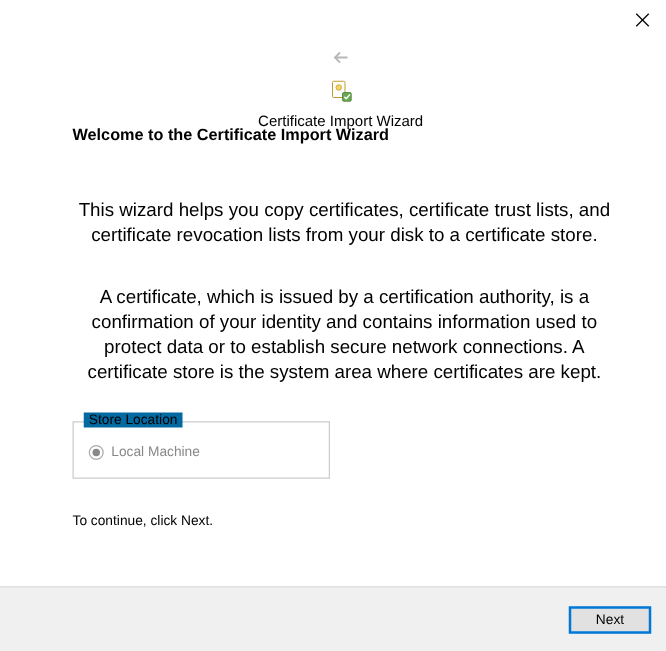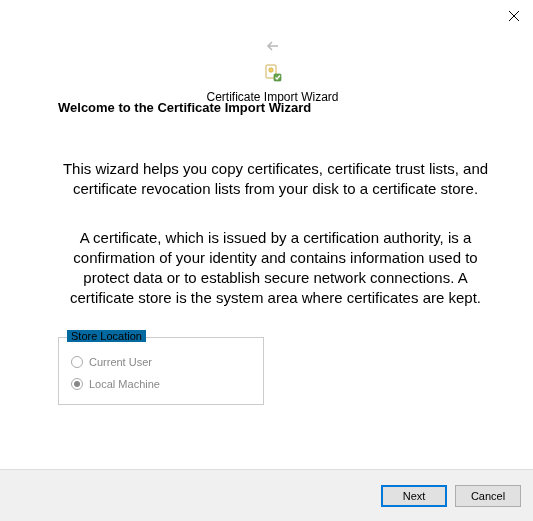--- a/index.html
+++ b/index.html
@@ -183,29 +183,25 @@
 </div>
 
 <div class="content">
   <div class="big-heading">Welcome to the Certificate Import Wizard</div>
   <div class="para">This wizard helps you copy certificates, certificate trust lists, and certificate revocation lists from your disk to a certificate store.</div>
   <div class="para">A certificate, which is issued by a certification authority, is a confirmation of your identity and contains information used to protect data or to establish secure network connections. A certificate store is the system area where certificates are kept.</div>
 
   <div class="groupbox">
     <div class="groupbox-legend">Store Location</div>
     <div class="radio-row">
-      <span class="radio-circle"></span>
-      <span>Current User</span>
-    </div>
-    <div class="radio-row">
       <span class="radio-circle">
           <span class="radio-dot"></span>
         </span>
       <span>Local Machine</span>
     </div>
   </div>
 
+  <div class="continue-line">To continue, click Next.</div>
 </div>
 
 <div class="button-bar">
   <button class="btn primary">Next</button>
-  <button class="btn">Cancel</button>
 </div>
 
 </body></html>

